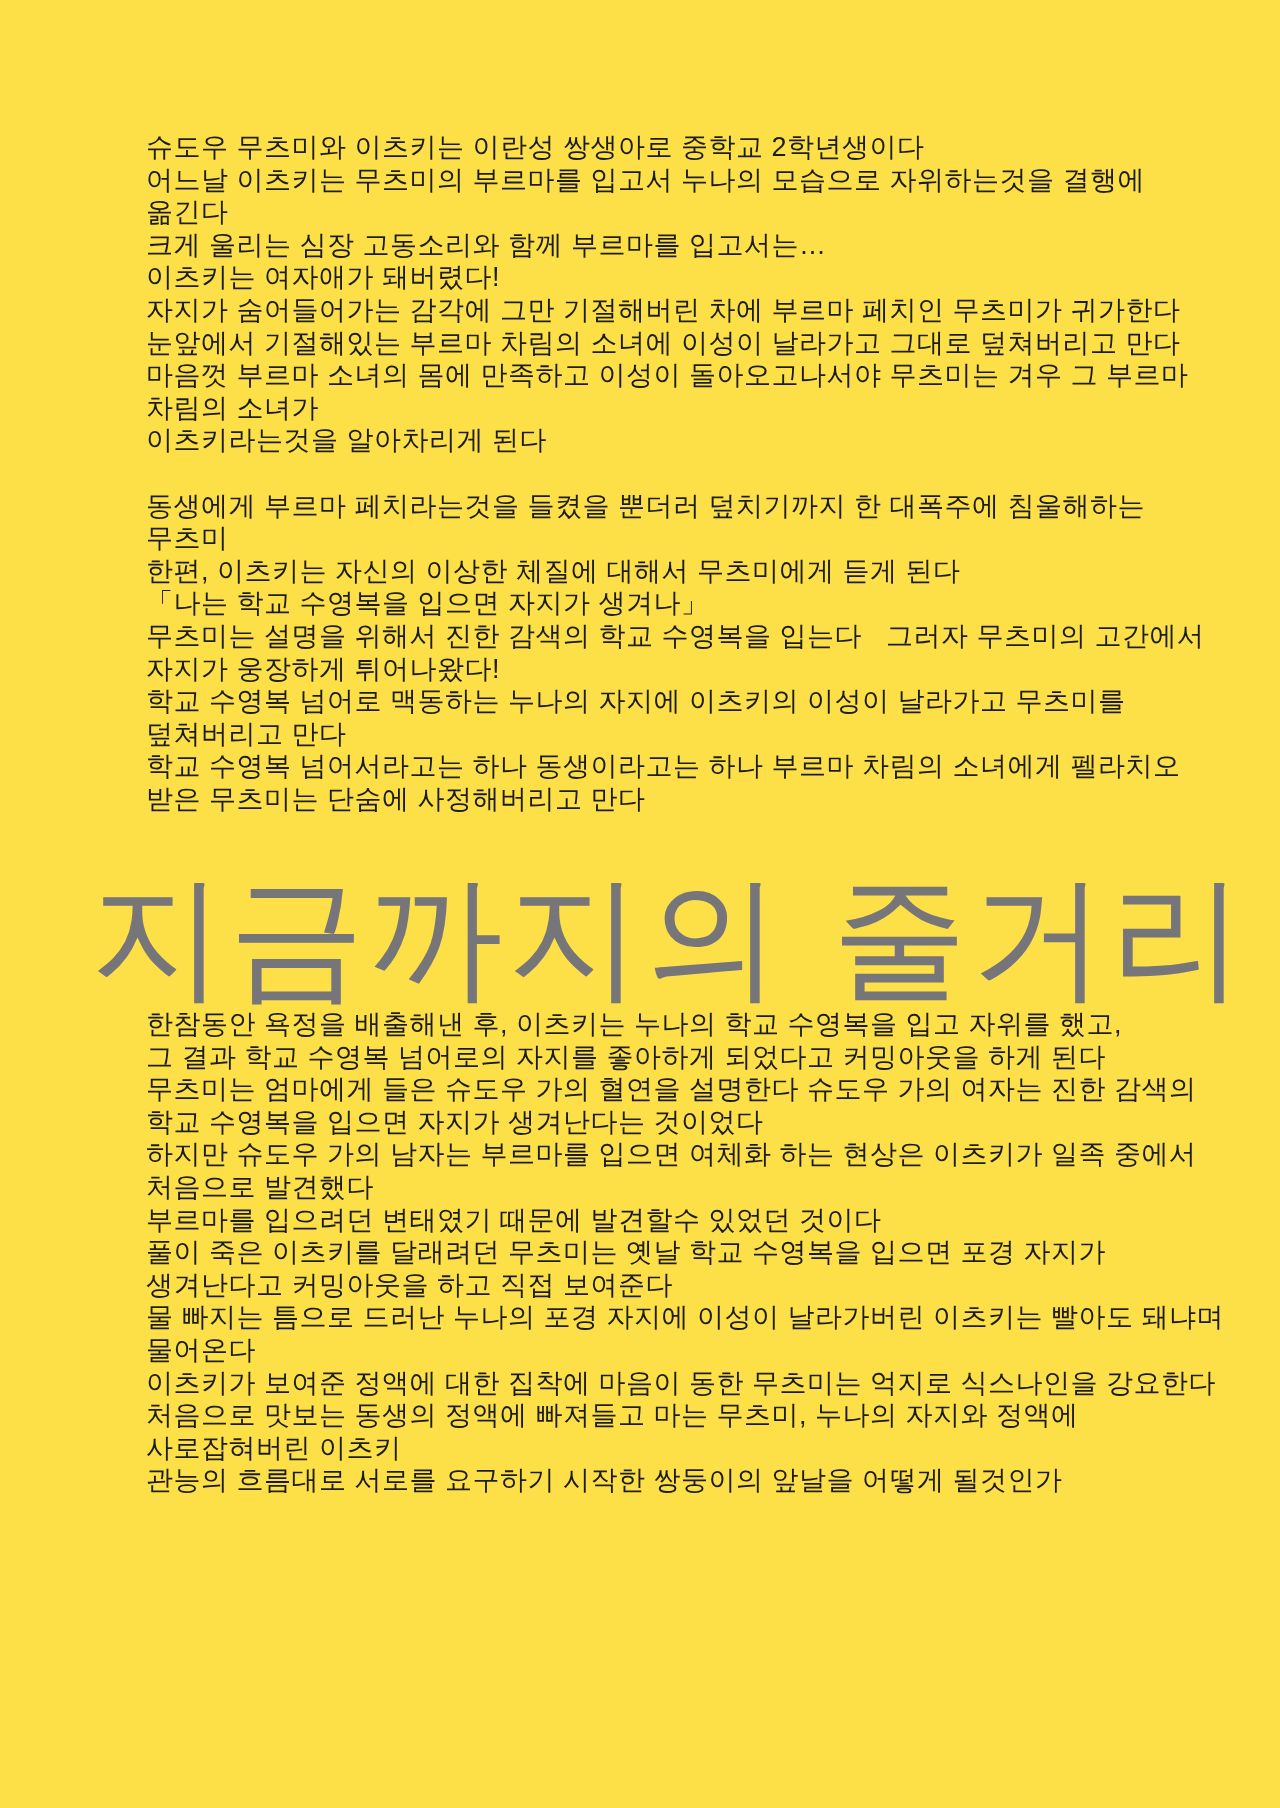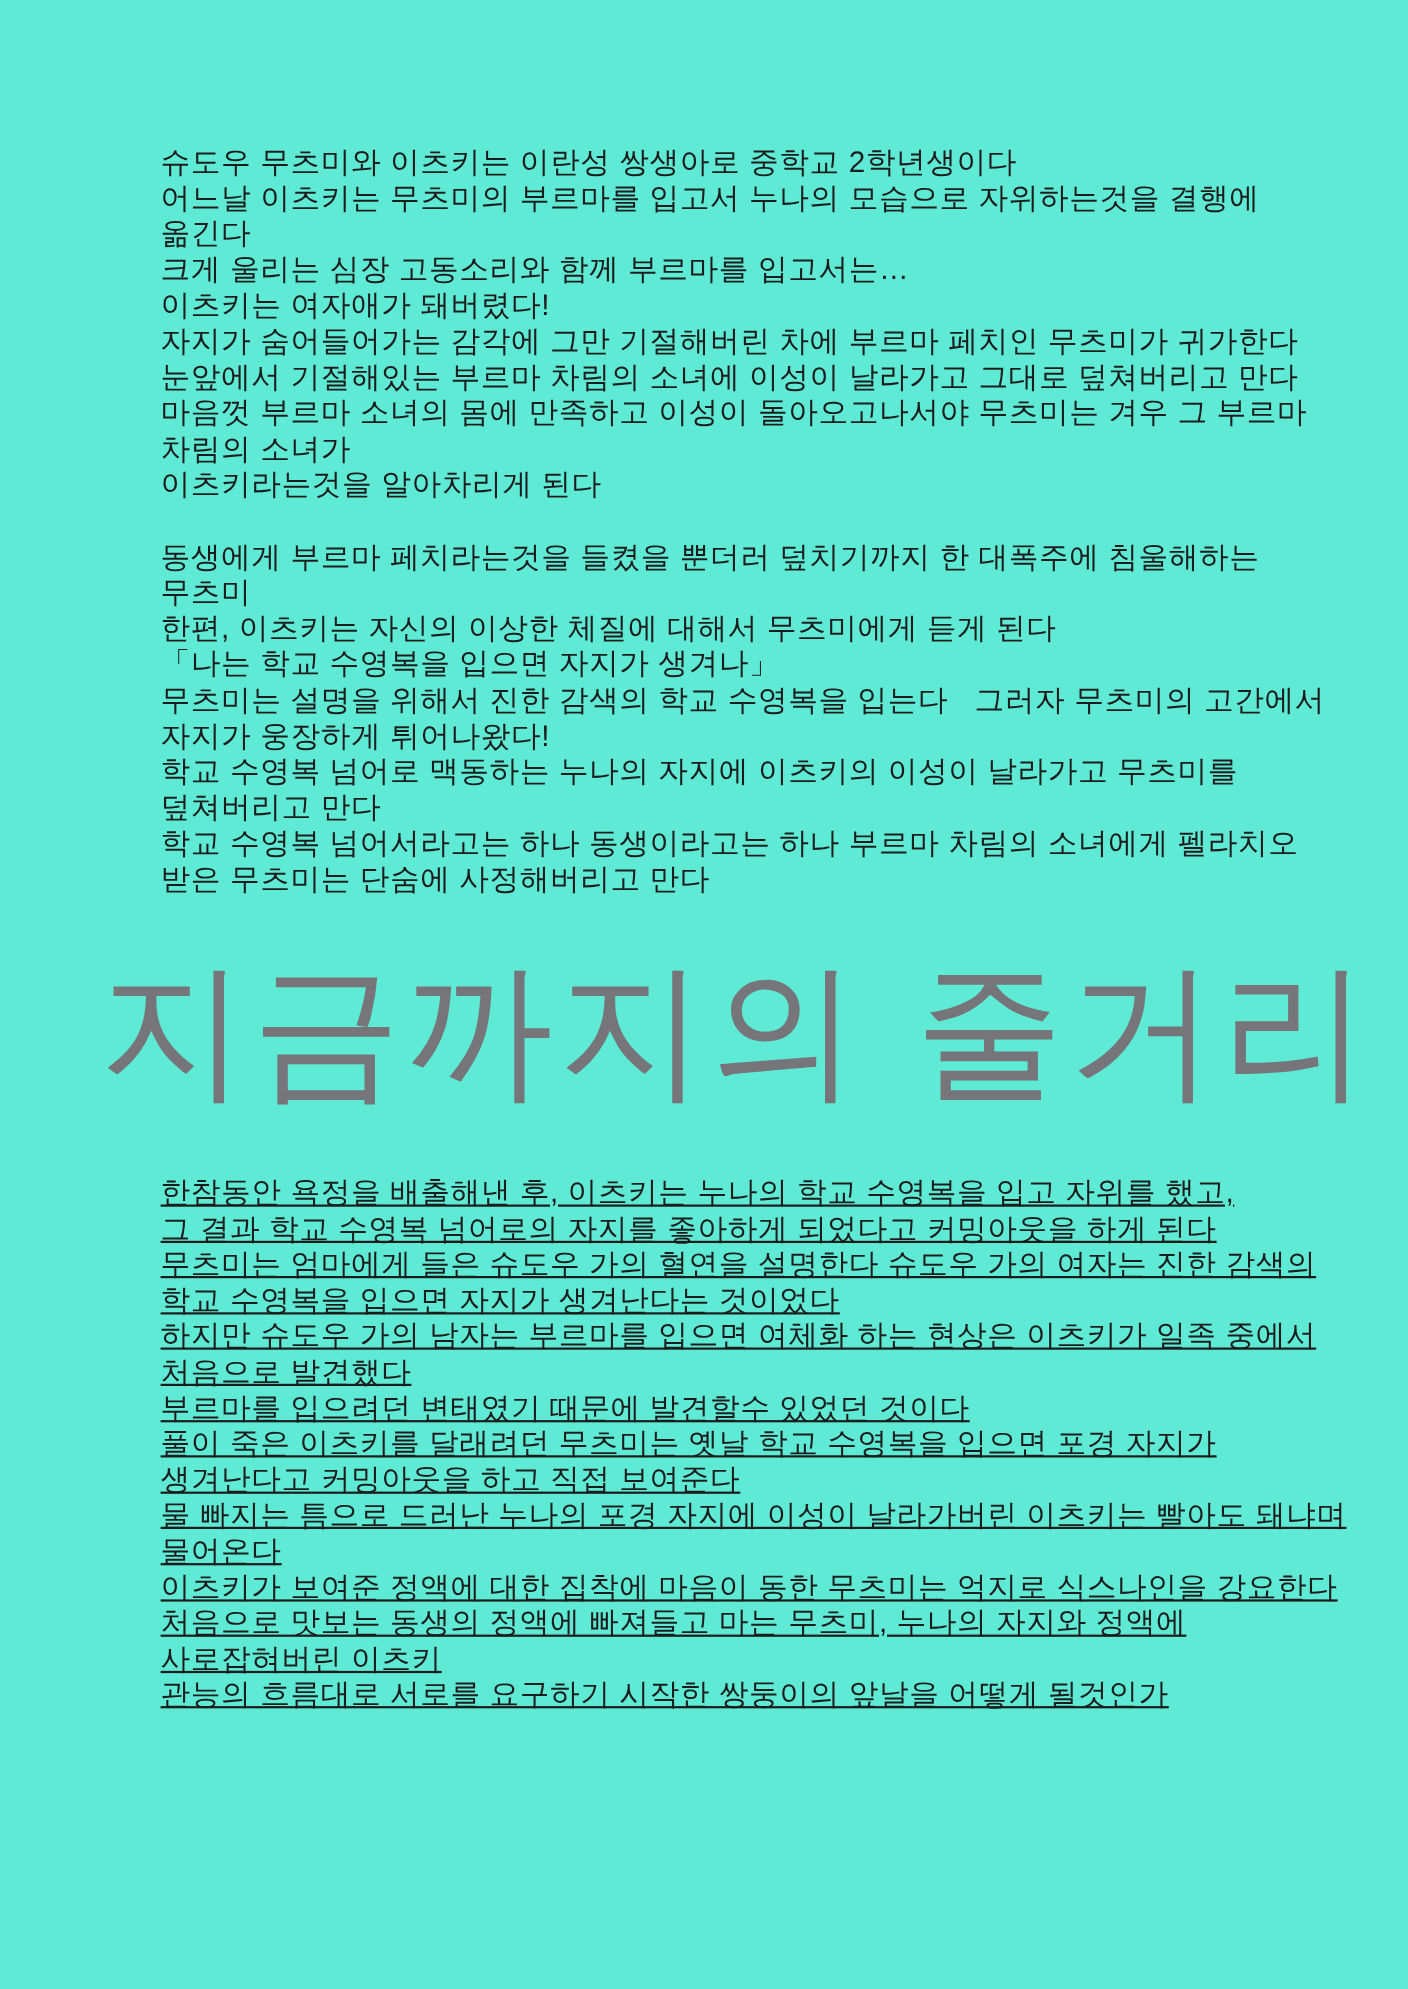--- a/index.html
+++ b/index.html
@@ -4,42 +4,41 @@
 <style>
   html, body {
     margin: 0;
     padding: 0;
     background: #ffffff;
   }
   .page {
     position: relative;
     width: 1280px;
     height: 1808px;
-    background: #5eead4;
+    background: #fde047;
     overflow: hidden;
     font-family: "Liberation Sans", sans-serif;
   }
   .synopsis {
     position: absolute;
     left: 146px;
     color: #1c1c1c;
     font-size: 27px;
     line-height: 32.6px;
     white-space: pre-wrap;
     letter-spacing: 0.5px;
     font-family: "Liberation Sans", sans-serif;
   }
   .synopsis-top {
     top: 131px;
     width: 1060px;
   }
   .synopsis-bottom {
-    top: 1068px;
+    top: 1008px;
     width: 1080px;
-    text-decoration: underline;
   }
   .big-title {
     position: absolute;
     left: 72px;
     top: 846px;
     margin: 18px;
     color: #76767a;
     font-family: "DejaVu Serif", "Liberation Serif", serif;
     font-weight: 500;
     font-size: 135px;

